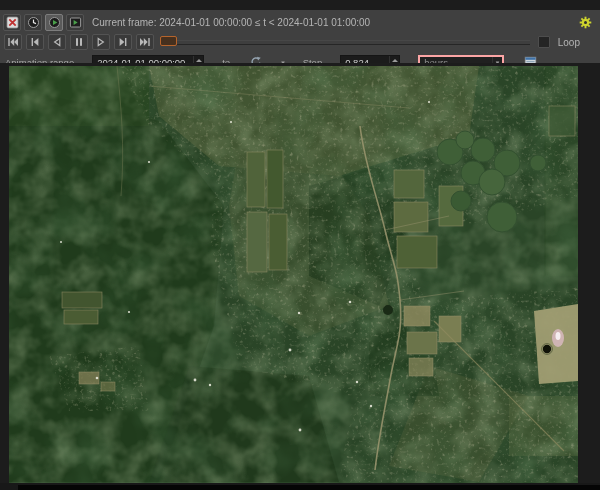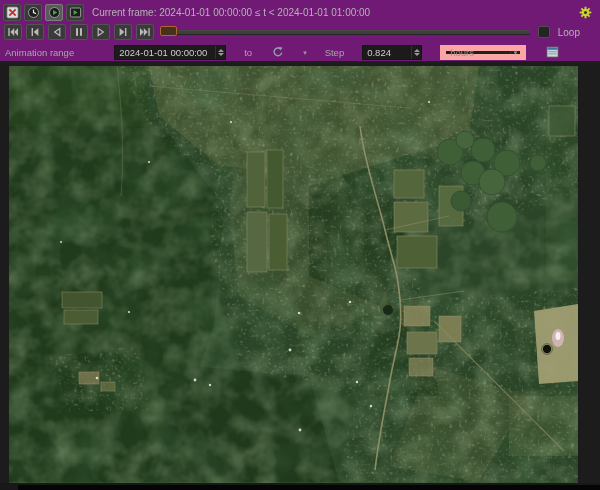--- a/index.html
+++ b/index.html
@@ -1,20 +1,20 @@
 <!DOCTYPE html>
 <html><head>
 <meta charset="utf-8">
 <style>
   html,body{margin:0;padding:0;background:#1c1c1c;}
   body{width:600px;height:490px;overflow:hidden;font-family:"Liberation Sans","DejaVu Sans",sans-serif;}
   .app{position:relative;width:600px;height:490px;background:#1c1c1c;}
 
   
-  .toolbar{position:absolute;top:0;left:0;right:0;height:62px;background:#701a75;border-bottom:1px solid #202020;box-sizing:border-box;}
+  .toolbar{position:absolute;top:10px;left:0;right:0;height:62px;background:#404040;border-bottom:1px solid #202020;box-sizing:border-box;}
   .row{display:flex;align-items:center;box-sizing:border-box;}
   .row1{height:22px;padding:3px 6px 0 3px;gap:3px;}
   .row2{height:20px;padding:0 6px 0 4px;gap:4px;}
   .row3{height:20px;padding:0 5px;gap:18px;}
 
   .btn{width:18px;height:17px;background:#3a3a3a;border:1px solid #535353;border-radius:2px;
        display:flex;align-items:center;justify-content:center;padding:0;box-sizing:border-box;cursor:pointer;}
   .btn.active{background:#5a5a5a;border-color:#7d7d7d;}
   .iconbtn{background:none;border:none;width:18px;height:17px;display:flex;align-items:center;justify-content:center;padding:0;cursor:pointer;}
 
@@ -24,27 +24,27 @@
   .vcr{width:18px;height:16px;}
   .slider{flex:1;height:14px;position:relative;display:flex;align-items:center;margin-left:2px;}
   .slider-track{width:100%;height:3px;background:#3e3e3e;border-top:1px solid #474747;border-bottom:1px solid #262626;}
   .slider-handle{position:absolute;left:0;top:1px;width:17px;height:10px;background:#46301e;border:1px solid #b5642c;border-radius:2px;box-sizing:border-box;}
   .checkbox{width:10px;height:10px;background:#242424;border:1px solid #4d4d4d;border-radius:1px;margin-left:4px;}
   .loop-label{color:#b4b4b4;font-size:10px;margin-left:4px;margin-right:14px;}
 
   .lbl{color:#a8a8a8;font-size:9.5px;white-space:nowrap;}
   .field{height:15px;background:#1b1b1b;border:1px solid #151515;display:flex;align-items:center;box-sizing:border-box;}
   .field .val{padding:0 4px;flex:1;color:#cfcfcf;font-size:9.5px;white-space:nowrap;overflow:hidden;}
-  .f-datetime{width:112px;margin-left:22px;}
+  .f-datetime{width:112px;}
   .f-step{width:60px;}
   .spin{width:9px;align-self:stretch;border-left:1px solid #313131;display:flex;flex-direction:column;align-items:center;justify-content:center;gap:1px;}
   .spin i{display:block;width:0;height:0;border-left:3px solid transparent;border-right:3px solid transparent;}
   .spin .up{border-bottom:3px solid #9a9a9a;}
   .spin .dn{border-top:3px solid #9a9a9a;}
-  .select{height:15px;width:86px;background:#202020;border:6px solid #fca5a5;display:flex;align-items:center;box-sizing:border-box;}
+  .select{height:15px;width:86px;background:#202020;border:2px solid #fca5a5;display:flex;align-items:center;box-sizing:border-box;}
   .select .val{padding:0 4px;flex:1;color:#8f8f8f;font-size:9.5px;}
   .select .caret,.mini-caret{color:#9a9a9a;font-size:7px;line-height:1;}
   .select .caret{border-left:1px solid #313131;align-self:stretch;display:flex;align-items:center;padding:0 3px;}
 
   
   .content{position:absolute;top:63px;left:0;right:0;height:420px;background:#1c1c1c;}
   .map{position:absolute;left:9px;top:3px;width:569px;height:417px;background:#2a4527;overflow:hidden;}
   .map svg{display:block;width:100%;height:100%;}
 
   .statusbar{position:absolute;left:0;bottom:0;width:600px;height:7px;background:#181818;}

